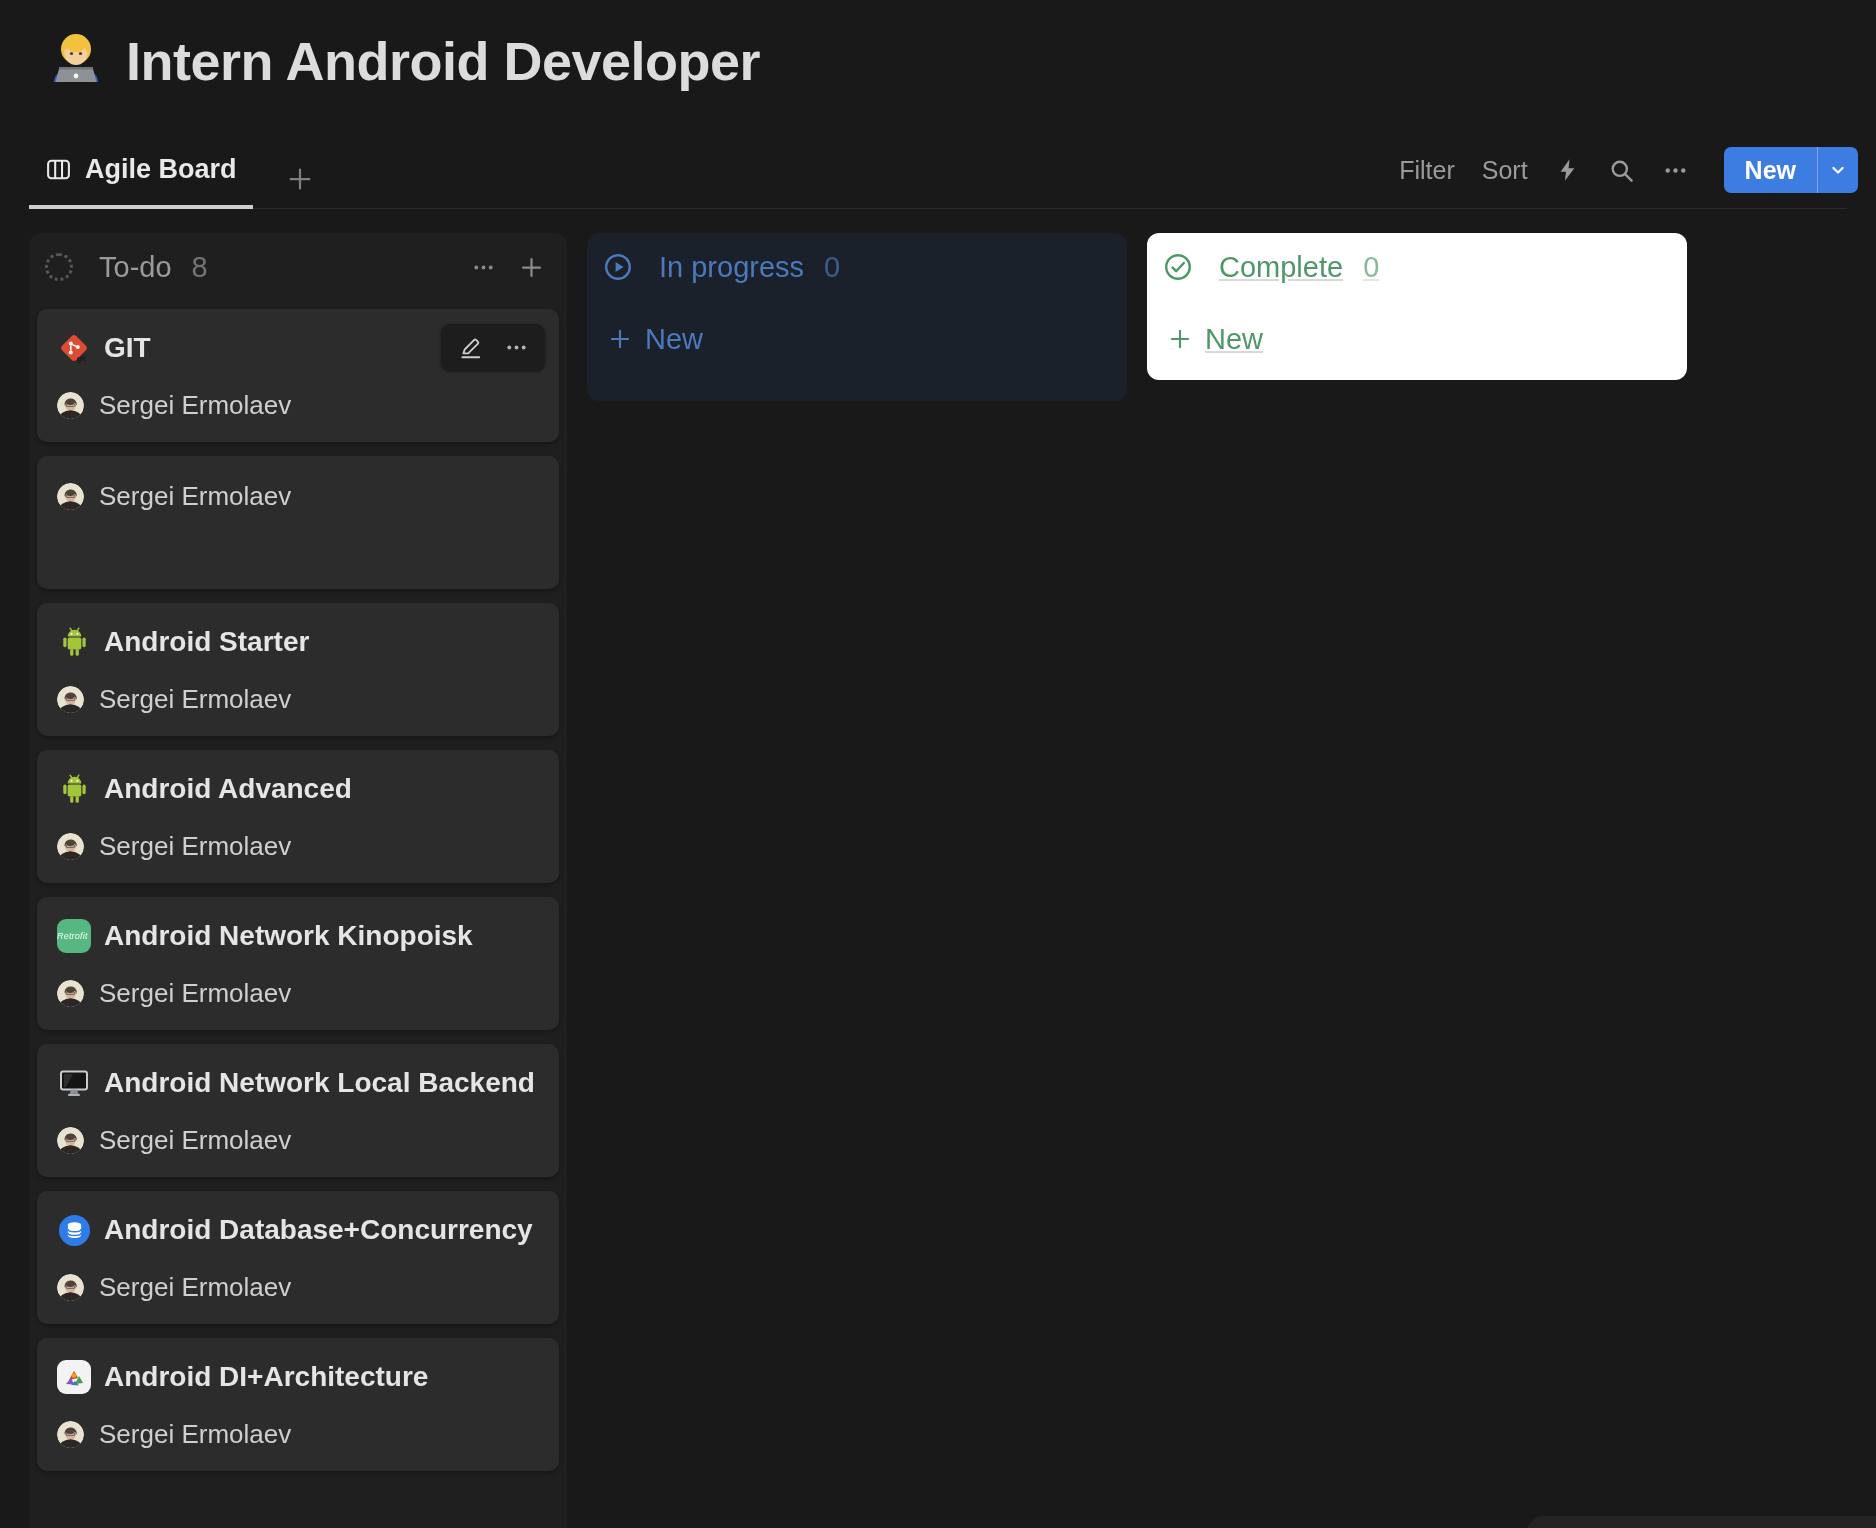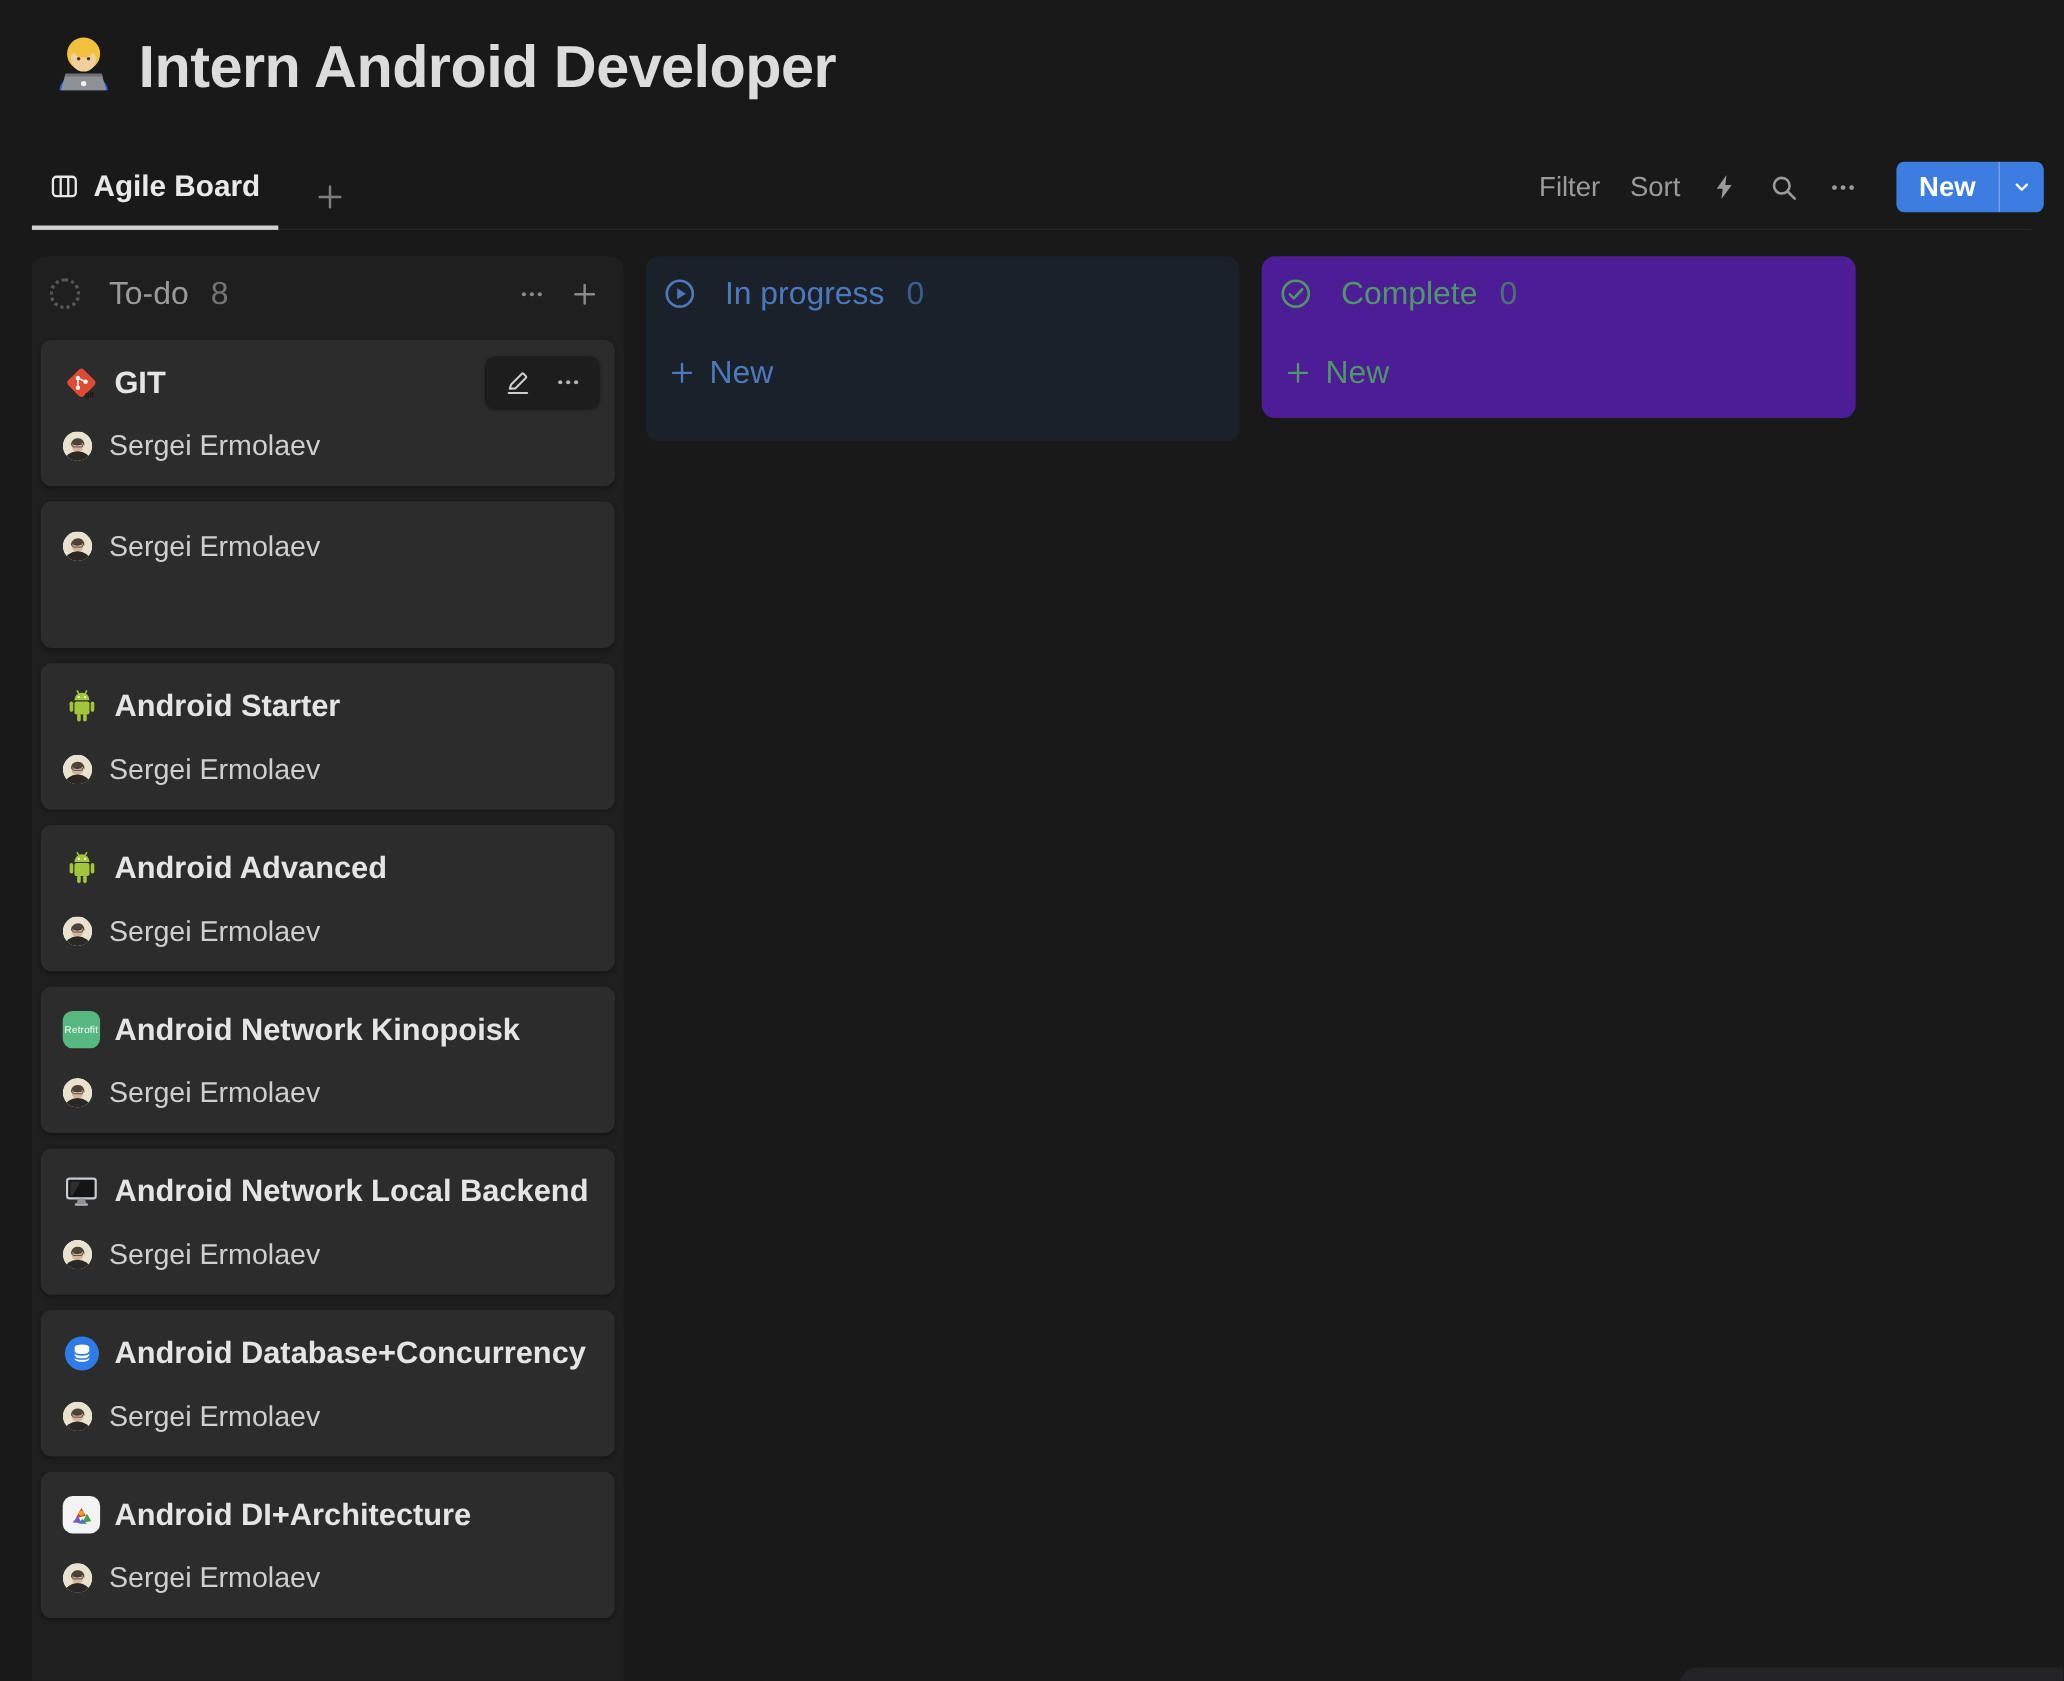--- a/index.html
+++ b/index.html
@@ -107,21 +107,21 @@
 
   
   .kotlin-logo {
     width:29px; height:29px;
     background:linear-gradient(150deg,#EE8A32 5%,#CA4B7F 50%,#6D5DE8 95%);
     clip-path:polygon(0 0,100% 0,50% 50%,100% 100%,0 100%);
   }
   
   .retrofit-badge {
     width:34px; height:34px; border-radius:9px; background:#56B880;
-    display:flex; align-items:center; justify-content:center;
+    display:flex; align-items:center; justify-content:flex-start;font-style:italic;
   }
   .retrofit-badge span { font-size:9px; color:rgba(255,255,255,.95); letter-spacing:.2px; }
   
   .db-circle {
     width:31px; height:31px; border-radius:50%; background:#2E7CE8;
     display:flex; align-items:center; justify-content:center;
   }
   
   .di-box {
     width:34px; height:34px; border-radius:9px; background:#F3F3F3;
@@ -508,21 +508,21 @@
         </div>
         <div class="new-row" style="color: rgb(76, 121, 188);">
           <span style="display:flex">
             <svg width="26" height="26" viewBox="0 0 24 24">
       <path d="M12 4.5 v15 M4.5 12 h15" stroke="#4C79BC" stroke-width="2" stroke-linecap="round"></path>
             </svg>
           </span>
           <span>New</span>
         </div>
       </div>
-      <div class="column col-complete" style="background: #4c1d95;">
+      <div class="column col-complete" style="background: #ffffff; text-decoration: underline;">
         <div class="col-header">
           <span style="display:flex">
             <svg width="30" height="30" viewBox="0 0 30 30">
       <circle cx="15" cy="15" r="11.8" fill="none" stroke="#4F9768" stroke-width="2.4"></circle>
       <path d="M9.6 15.6 l3.6 3.6 L20.8 11" fill="none" stroke="#4F9768" stroke-width="2.4" stroke-linecap="round" stroke-linejoin="round"></path>
             </svg>
           </span>
           <span class="col-label" style="color:#4F9768">Complete</span>
           <span class="col-count" style="color:#4F9768">0</span>
           <span class="col-spacer"></span>

